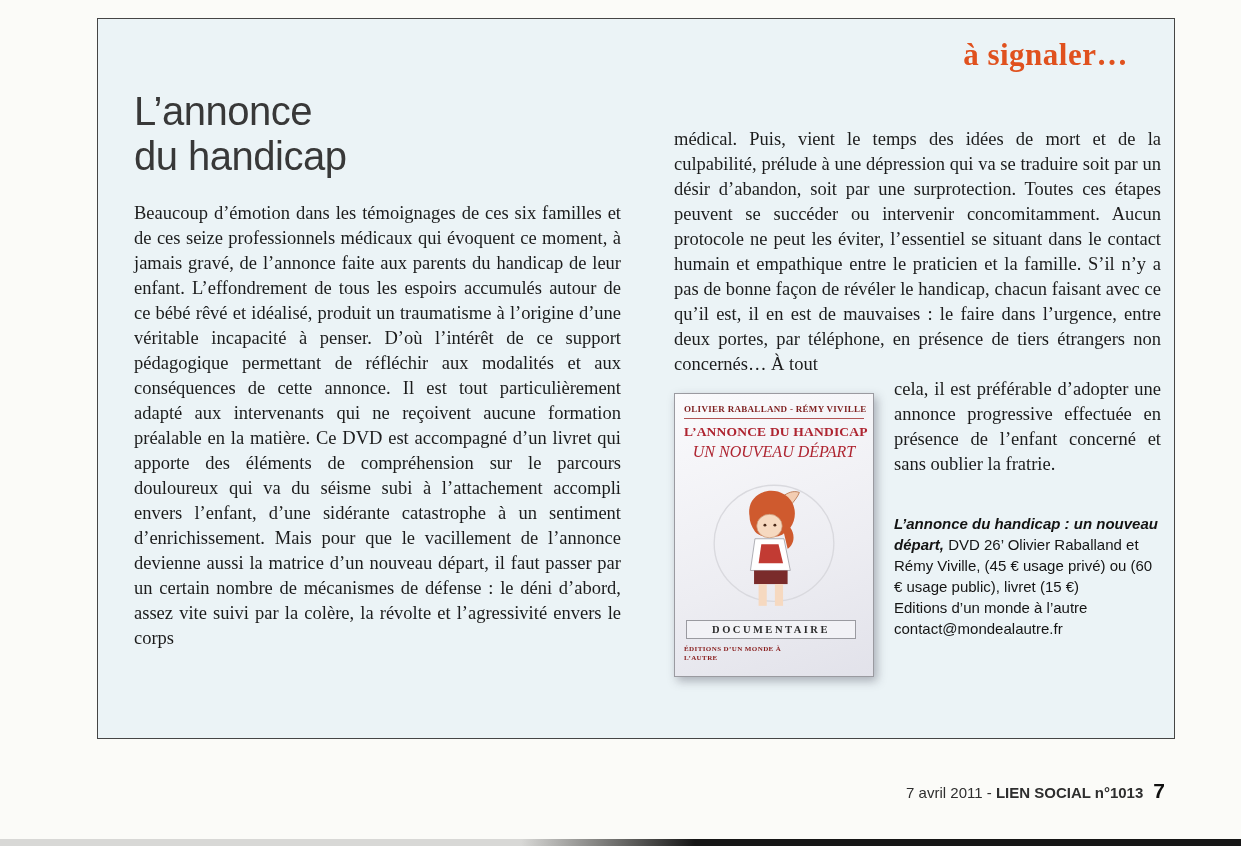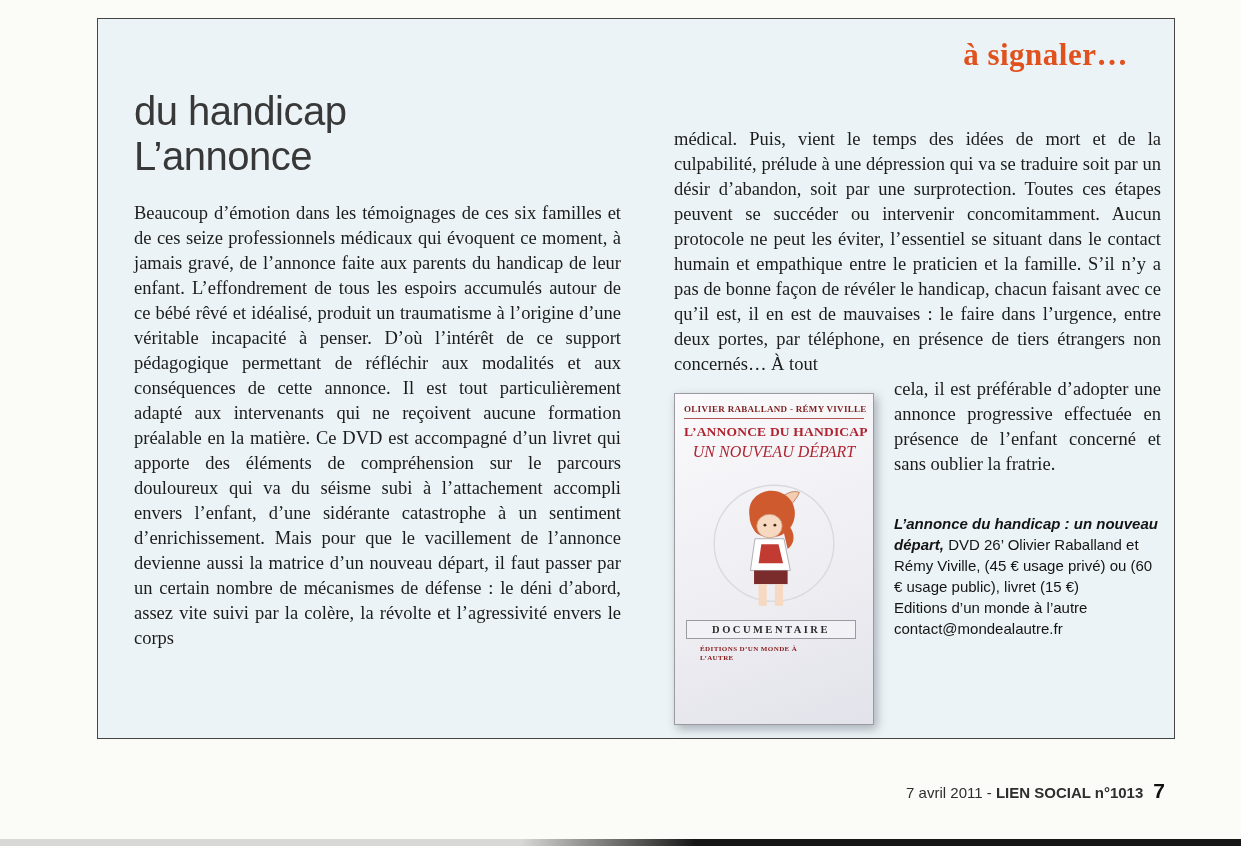--- a/index.html
+++ b/index.html
@@ -51,21 +51,21 @@
     font-size: 18.5px;
     line-height: 25px;
     text-align: justify;
     color: #1c1c1c;
     hyphens: auto;
     -webkit-hyphens: auto;
   }
   
   .dvd-cover {
     float: left;
-    width: 200px; height: 332px;
+    width: 200px; height: 284px;
     margin: 16px 20px 6px 0;
     background: linear-gradient(160deg, #fafafc 0%, #ededf2 60%, #e2e2ea 100%);
     border: 1px solid #9a9aa0;
     box-shadow: 3px 4px 9px rgba(50,50,65,.35);
     padding: 10px 9px;
     box-sizing: border-box;
     text-align: center;
     font-family: "Liberation Serif", serif;
   }
   .cover-authors {
@@ -109,21 +109,20 @@
     font-weight: 700;
   }
   .cover-publisher {
     font-size: 7px;
     color: #8a2020;
     letter-spacing: .4px;
     text-align: left;
     width: 62%;
     line-height: 1.3;
     font-weight: 700;
-    margin-left: 16px;
   }
   
   .caption {
     margin-top: 36px;
     font-family: "Liberation Sans", sans-serif;
     font-size: 15px;
     line-height: 21px;
     color: #141414;
   }
   .cap-title { font-weight: 700; font-style: italic; }
@@ -154,22 +153,22 @@
 <body>
 
 <div class="canvas">
 
   <div class="page-box">
 
     <div class="signaler">à signaler…</div>
 
     <div class="col col-left">
       <h1 class="title">
+        <span class="t-line">L’annonce</span>
         <span class="t-line">du handicap</span>
-        <span class="t-line">L’annonce</span>
       </h1>
       <p class="body-text">Beaucoup d’émotion dans les témoignages de ces six familles et de ces seize professionnels médicaux qui évoquent ce moment, à jamais gravé, de l’annonce faite aux parents du handicap de leur enfant. L’effondrement de tous les espoirs accumulés autour de ce bébé rêvé et idéalisé, produit un traumatisme à l’origine d’une véritable incapacité à penser. D’où l’intérêt de ce support pédagogique permettant de réfléchir aux modalités et aux conséquences de cette annonce. Il est tout particulièrement adapté aux intervenants qui ne reçoivent aucune formation préalable en la matière. Ce DVD est accompagné d’un livret qui apporte des éléments de compréhension sur le parcours douloureux qui va du séisme subi à l’attachement accompli envers l’enfant, d’une sidérante catastrophe à un sentiment d’enrichissement. Mais pour que le vacillement de l’annonce devienne aussi la matrice d’un nouveau départ, il faut passer par un certain nombre de mécanismes de défense : le déni d’abord, assez vite suivi par la colère, la révolte et l’agressivité envers le corps</p>
     </div>
 
     <div class="col col-right">
       <p class="body-text">médical. Puis, vient le temps des idées de mort et de la culpabilité, prélude à une dépression qui va se traduire soit par un désir d’abandon, soit par une surprotection. Toutes ces étapes peuvent se succéder ou intervenir concomitamment. Aucun protocole ne peut les éviter, l’essentiel se situant dans le contact humain et empathique entre le praticien et la famille. S’il n’y a pas de bonne façon de révéler le handicap, chacun faisant avec ce qu’il est, il en est de mauvaises : le faire dans l’urgence, entre deux portes, par téléphone, en présence de tiers étrangers non concernés… À tout</p>
 
       <div class="dvd-cover">
         <div class="cover-authors">OLIVIER RABALLAND - RÉMY VIVILLE</div>
         <div class="cover-title">L’ANNONCE DU HANDICAP</div>

